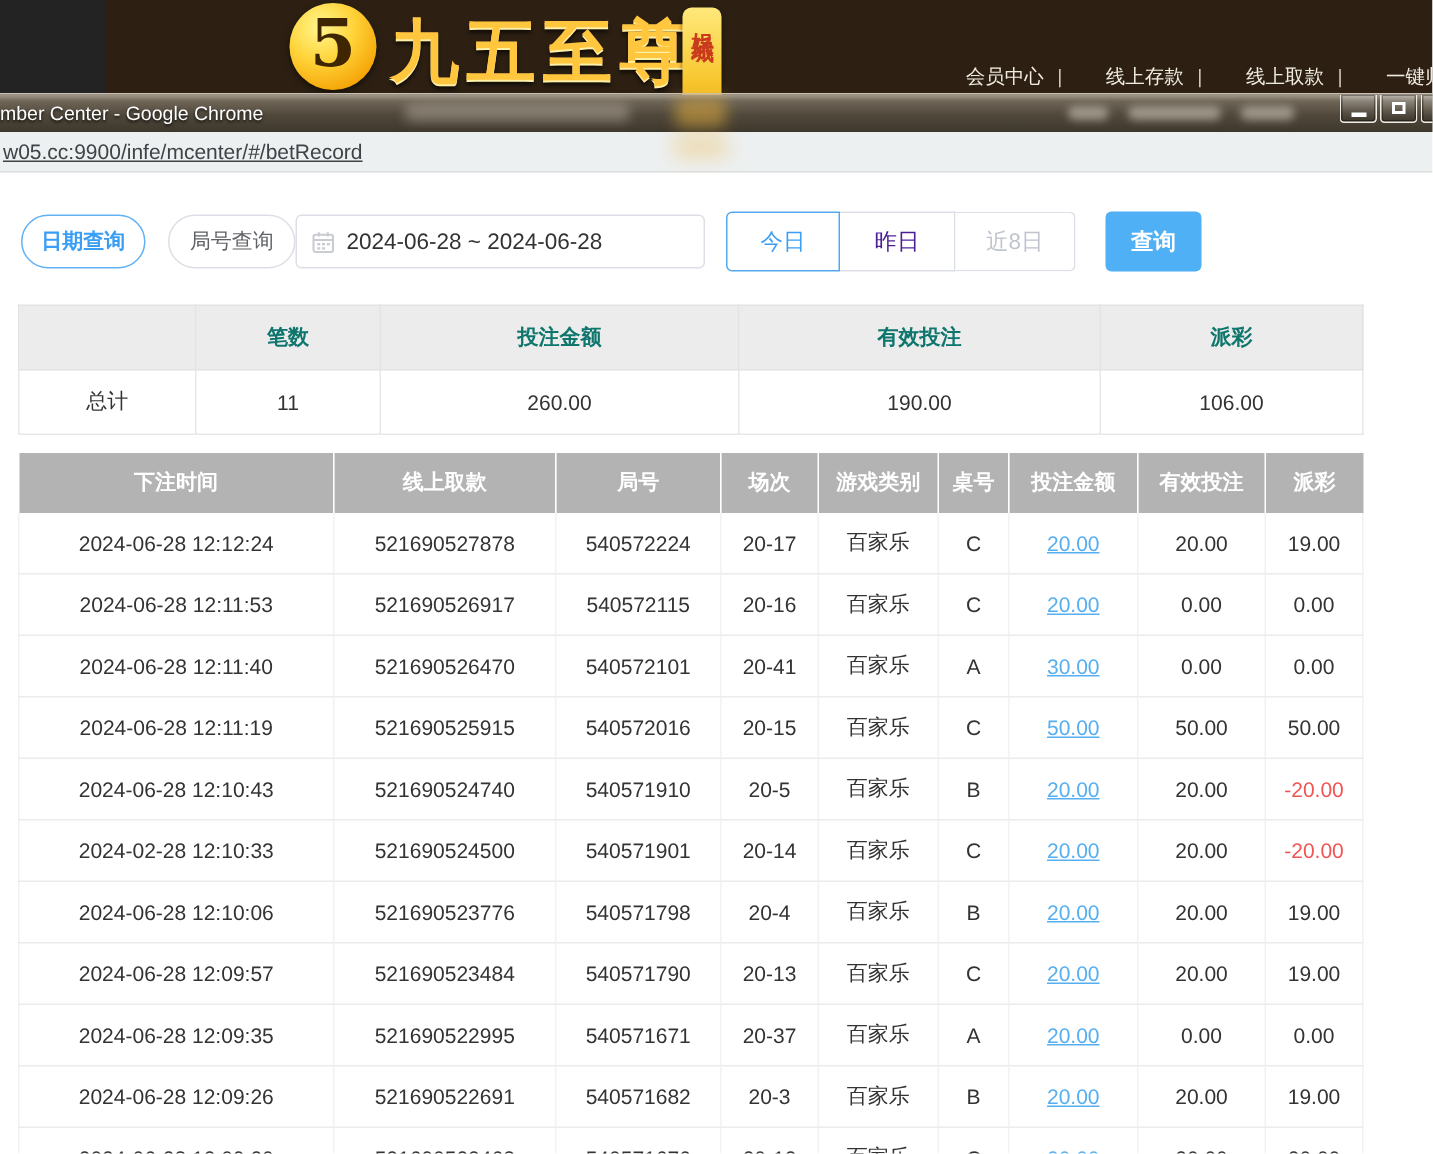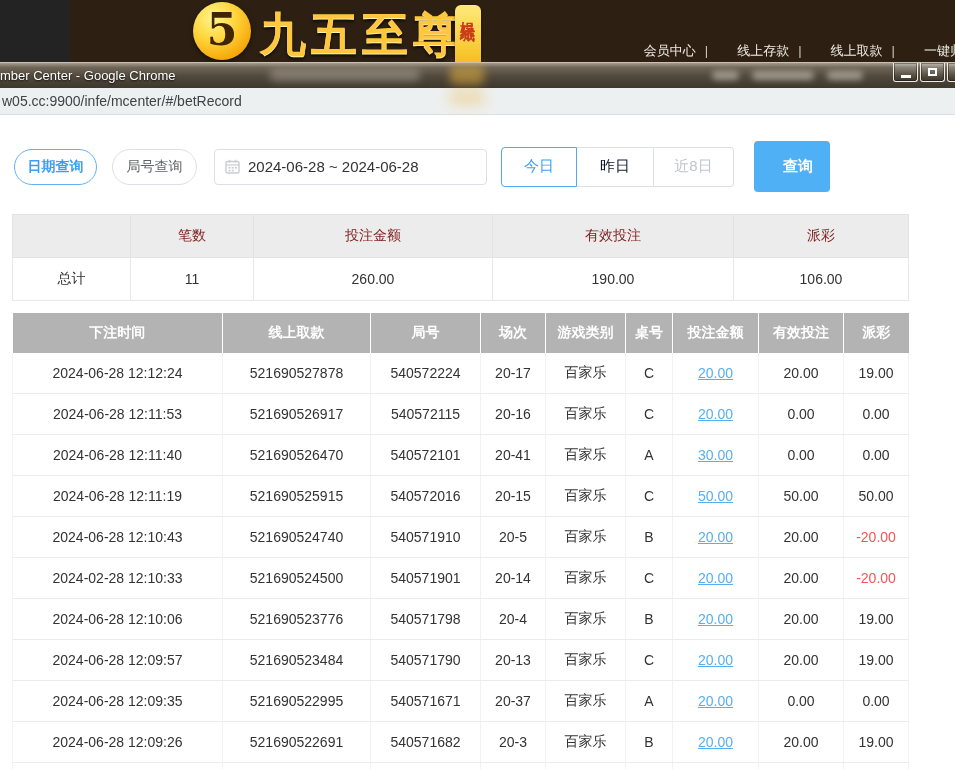--- a/index.html
+++ b/index.html
@@ -70,55 +70,55 @@
     box-shadow:inset 0 0 0 1px rgba(0,0,0,.35);
   }
   .ico-min{width:10px;height:3px;background:#ffffff;margin-top:8px;}
   .ico-max{width:9px;height:8px;border:2px solid #ffffff;box-sizing:border-box;}
   .ico-close{color:#ffffff;font-size:12px;font-weight:bold;line-height:1;}
   
   .urlbar{
     position:absolute;left:0;top:88px;width:955px;height:27px;z-index:19;
     background:#edf0f0;border-bottom:1px solid #dcdfdf;box-sizing:border-box;
   }
-  .url-text{position:absolute;left:2px;top:5px;font-size:14px;color:#3e4347;white-space:nowrap;}
+  .url-text{position:absolute;left:2px;top:5px;font-size:14px;color:#3e4347;white-space:nowrap;text-decoration:underline;}
   .blob-badge-glow2{position:absolute;left:448px;top:2px;width:38px;height:16px;background:rgba(238,185,80,.35);filter:blur(6px);border-radius:8px;}
   
   .content{position:absolute;left:0;top:115px;width:955px;z-index:5;background:#fff;}
   .filters{display:flex;align-items:center;margin:26px 0 0 14px;}
   .pill{
     height:36px;box-sizing:border-box;border-radius:18px;background:#fff;
     display:flex;align-items:center;justify-content:center;font-size:14px;cursor:pointer;text-align:center;
   }
   .pill-active{border:1px solid #62b1f5;color:#3b9ef5;font-weight:bold;width:83px;}
   .pill-normal{border:1px solid #dcdfe6;color:#606266;width:85px;margin-left:15px;}
   .date-input{
-    margin-left:17px;width:273px;height:36px;box-sizing:border-box;
+    width:273px;height:36px;box-sizing:border-box;
     border:1px solid #dcdfe6;border-radius:4px;background:#fff;
     display:flex;align-items:center;font-size:15px;color:#333;
   }
   .date-input svg{margin:0 8px 0 10px;}
   .btn-group{display:flex;margin-left:14px;}
   .gbtn{
     height:40px;box-sizing:border-box;background:#fff;border:1px solid #dcdfe6;
     display:flex;align-items:center;justify-content:center;font-size:15px;cursor:pointer;
   }
   .gbtn-today{width:76px;border:1px solid #54a8f0;color:#3b9ef5;border-radius:4px 0 0 4px;position:relative;z-index:2;}
-  .gbtn-mid{width:77px;border-left:none;color:#0f172a;}
+  .gbtn-mid{width:77px;border-left:none;color:#4c1d95;}
   .gbtn-last{width:80px;border-left:none;color:#c0c4cc;border-radius:0 4px 4px 0;}
   .search-btn{
-    margin-left:20px;width:64px;height:51px;border:none;border-radius:4px;
+    margin-left:20px;width:64px;height:40px;border:none;border-radius:4px;
     background:#4fb0f5;color:#fff;font-size:15px;font-weight:bold;cursor:pointer;
-    display:flex;align-items:center;justify-content:center;padding-left:12px;
+    display:flex;align-items:center;justify-content:center;
   }
   
   table{border-collapse:collapse;table-layout:fixed;}
   .summary-table{margin:22px 0 0 12px;width:896px;}
   .summary-table th{
-    background:#ececec;color:#7f1d1d;font-weight:normal;font-size:14px;height:40px;
+    background:#ececec;color:#0f766e;font-weight:bold;font-size:14px;height:40px;
     border:1px solid #e3e3e3;
   }
   .summary-table td{
     background:#fff;color:#333;font-size:14px;height:40px;text-align:center;
     border:1px solid #e8e8e8;
   }
   .bet-table{margin:12px 0 0 12px;width:896px;}
   .bet-table th{
     background:#b3b3b3;color:#ffffff;font-weight:bold;font-size:14px;height:38px;
     border-right:1px solid #ffffff;

